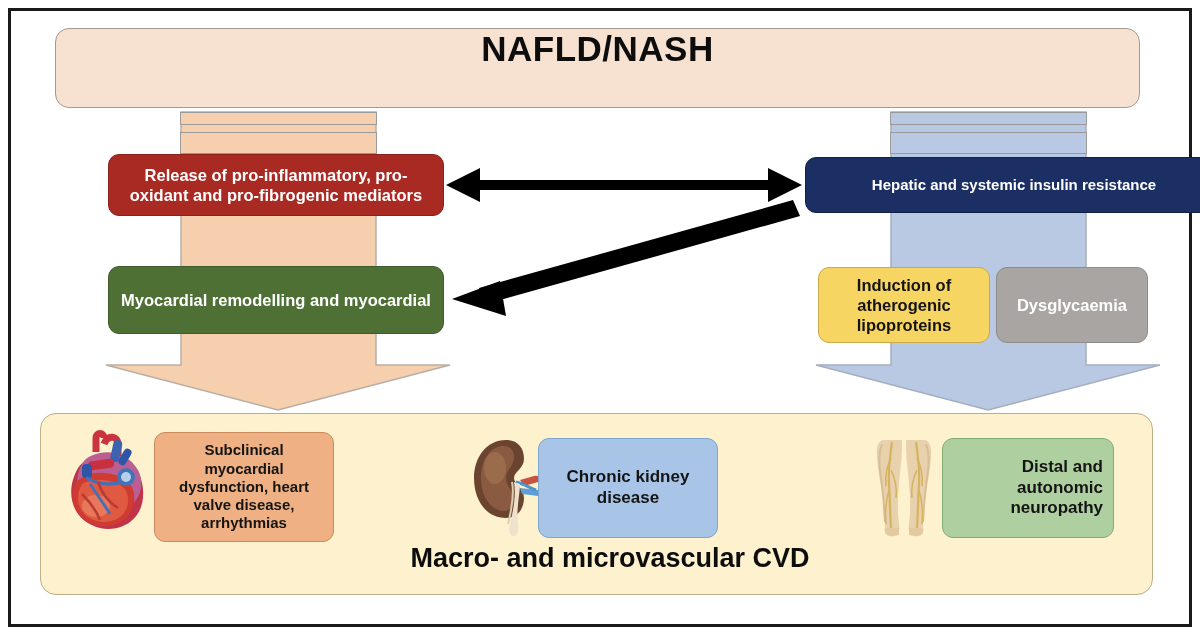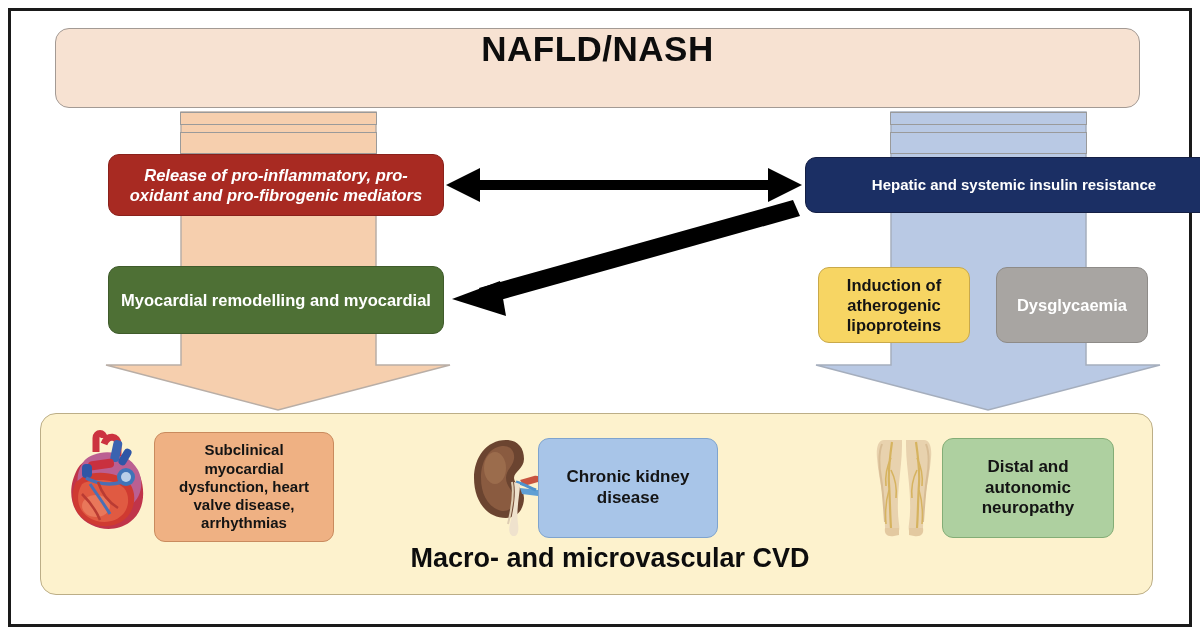--- a/index.html
+++ b/index.html
@@ -175,33 +175,33 @@
   <div class="header-band">
     <span class="title">NAFLD/NASH</span>
   </div>
 
   <div class="mini-bar peach" style="left:180px; top:112px; width:197px; height:13px;"></div>
   <div class="mini-bar peach" style="left:180px; top:132px; width:197px; height:22px;"></div>
 
   <div class="mini-bar blue" style="left:890px; top:112px; width:197px; height:13px;"></div>
   <div class="mini-bar blue" style="left:890px; top:132px; width:197px; height:22px;"></div>
 
-  <div class="node node-red" style="left:108px; top:154px; width:336px; height:62px; font-size:16.5px;font-style:italic;">
+  <div class="node node-red" style="left:108px; top:154px; width:336px; height:62px; font-size:16.5px;">
     <span>Release of pro-inflammatory, pro-oxidant and pro-fibrogenic mediators</span>
   </div>
 
   <div class="node node-blue" style="left:805px; top:157px; width:418px; height:56px; font-size:15px;">
     <span>Hepatic and systemic insulin resistance</span>
   </div>
 
   <div class="node node-green" style="left:108px; top:266px; width:336px; height:68px; font-size:16.5px;">
     <span>Myocardial remodelling and myocardial</span>
   </div>
 
-  <div class="node node-yellow" style="left:818px; top:267px; width:152px; height:76px; font-size:16.5px;">
+  <div class="node node-yellow" style="left:818px; top:267px; width:172px; height:76px; font-size:16.5px;">
     <span>Induction of atherogenic lipoproteins</span>
   </div>
 
   <div class="node node-grey" style="left:996px; top:267px; width:152px; height:76px; font-size:16.5px;">
     <span>Dysglycaemia</span>
   </div>
 
   <svg id="fgArrows" viewBox="0 0 1200 635">
 
     <g>
@@ -273,19 +273,19 @@
       <path d="M33,34 C37,42 39,52 38,62" stroke="#d6b35f" stroke-width="1.6" fill="none"></path>
       <path d="M31,54 C28,64 27,76 28,88" stroke="#d6b35f" stroke-width="1.5" fill="none"></path>
       <path d="M59,22 C63,30 65,40 64,50" stroke="#d6b35f" stroke-width="1.6" fill="none"></path>
       <path d="M59,34 C55,42 53,52 54,62" stroke="#d6b35f" stroke-width="1.6" fill="none"></path>
       <path d="M61,54 C64,64 65,76 64,88" stroke="#d6b35f" stroke-width="1.5" fill="none"></path>
       <path d="M27,92 C26,98 29,101 36,100 L41,99 L41,92 Z" fill="#e3c9a0"></path>
       <path d="M65,92 C66,98 63,101 56,100 L51,99 L51,92 Z" fill="#e3c9a0"></path>
     </g>
   </svg>
 
-  <div class="node node-lightgreen" style="left:942px; top:438px; width:172px; height:100px; font-size:17px;">
+  <div class="node node-lightgreen" style="left:942px; top:438px; width:172px; height:100px; font-size:17px;text-align:right;">
     <span>Distal and autonomic neuropathy</span>
   </div>
 
   <div class="cvd-caption">Macro- and microvascular CVD</div>
 
 </div>
 
 </body></html>

